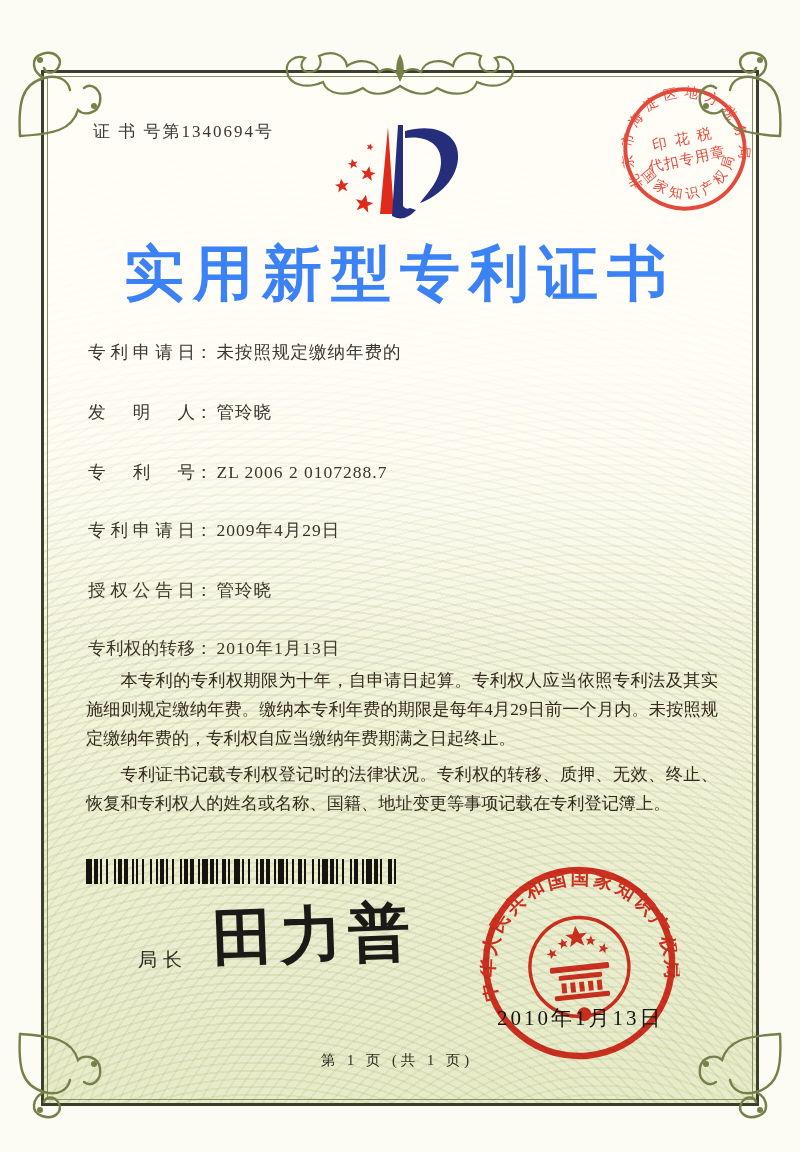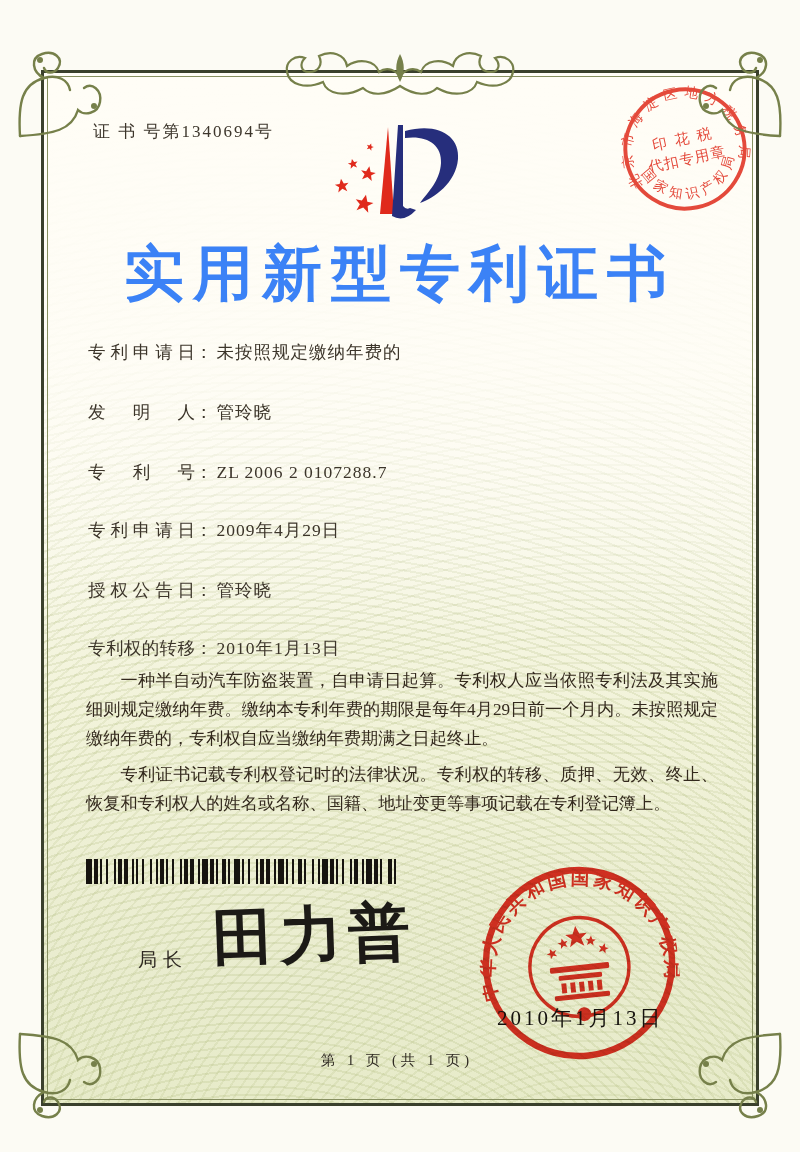--- a/index.html
+++ b/index.html
@@ -154,21 +154,21 @@
   <span class="flabel">专利申请日</span><span class="fcolon">：</span><span class="fvalue">2009年4月29日</span>
 </div>
 <div class="field" style="top:578px">
   <span class="flabel">授权公告日</span><span class="fcolon">：</span><span class="fvalue">管玲晓</span>
 </div>
 <div class="field" style="top:636px">
   <span class="flabel">专利权的转移</span><span class="fcolon">：</span><span class="fvalue">2010年1月13日</span>
 </div>
 
 <div class="body-text">
-  <p>一种半自动汽车防盗装置，自申请日起算。专利权人应当依照专利法及其实施细则规定缴纳年费。缴纳本专利年费的期限是每年4月29日前一个月内。未按照规定缴纳年费的，专利权自应当缴纳年费期满之日起终止。</p>
+  <p>本专利的专利权期限为十年，自申请日起算。专利权人应当依照专利法及其实施细则规定缴纳年费。缴纳本专利年费的期限是每年4月29日前一个月内。未按照规定缴纳年费的，专利权自应当缴纳年费期满之日起终止。</p>
   <p>专利证书记载专利权登记时的法律状况。专利权的转移、质押、无效、终止、恢复和专利权人的姓名或名称、国籍、地址变更等事项记载在专利登记簿上。</p>
 </div>
 
 <div class="barcode"><i style="width: 6px; background: rgb(22, 19, 15);"></i><i style="width: 2px; background: transparent;"></i><i style="width: 4px; background: rgb(22, 19, 15);"></i><i style="width: 2px; background: transparent;"></i><i style="width: 2px; background: rgb(22, 19, 15);"></i><i style="width: 4px; background: transparent;"></i><i style="width: 2px; background: rgb(22, 19, 15);"></i><i style="width: 6px; background: transparent;"></i><i style="width: 2px; background: rgb(22, 19, 15);"></i><i style="width: 2px; background: transparent;"></i><i style="width: 4px; background: rgb(22, 19, 15);"></i><i style="width: 2px; background: transparent;"></i><i style="width: 4px; background: rgb(22, 19, 15);"></i><i style="width: 4px; background: transparent;"></i><i style="width: 2px; background: rgb(22, 19, 15);"></i><i style="width: 2px; background: transparent;"></i><i style="width: 2px; background: rgb(22, 19, 15);"></i><i style="width: 4px; background: transparent;"></i><i style="width: 2px; background: rgb(22, 19, 15);"></i><i style="width: 6px; background: transparent;"></i><i style="width: 2px; background: rgb(22, 19, 15);"></i><i style="width: 4px; background: transparent;"></i><i style="width: 2px; background: rgb(22, 19, 15);"></i><i style="width: 2px; background: transparent;"></i><i style="width: 4px; background: rgb(22, 19, 15);"></i><i style="width: 2px; background: transparent;"></i><i style="width: 2px; background: rgb(22, 19, 15);"></i><i style="width: 4px; background: transparent;"></i><i style="width: 2px; background: rgb(22, 19, 15);"></i><i style="width: 6px; background: transparent;"></i><i style="width: 2px; background: rgb(22, 19, 15);"></i><i style="width: 2px; background: transparent;"></i><i style="width: 4px; background: rgb(22, 19, 15);"></i><i style="width: 2px; background: transparent;"></i><i style="width: 4px; background: rgb(22, 19, 15);"></i><i style="width: 4px; background: transparent;"></i><i style="width: 2px; background: rgb(22, 19, 15);"></i><i style="width: 2px; background: transparent;"></i><i style="width: 6px; background: rgb(22, 19, 15);"></i><i style="width: 2px; background: transparent;"></i><i style="width: 4px; background: rgb(22, 19, 15);"></i><i style="width: 2px; background: transparent;"></i><i style="width: 2px; background: rgb(22, 19, 15);"></i><i style="width: 4px; background: transparent;"></i><i style="width: 4px; background: rgb(22, 19, 15);"></i><i style="width: 2px; background: transparent;"></i><i style="width: 2px; background: rgb(22, 19, 15);"></i><i style="width: 4px; background: transparent;"></i><i style="width: 6px; background: rgb(22, 19, 15);"></i><i style="width: 2px; background: transparent;"></i><i style="width: 2px; background: rgb(22, 19, 15);"></i><i style="width: 4px; background: transparent;"></i><i style="width: 2px; background: rgb(22, 19, 15);"></i><i style="width: 6px; background: transparent;"></i><i style="width: 2px; background: rgb(22, 19, 15);"></i><i style="width: 2px; background: transparent;"></i><i style="width: 4px; background: rgb(22, 19, 15);"></i><i style="width: 2px; background: transparent;"></i><i style="width: 4px; background: rgb(22, 19, 15);"></i><i style="width: 4px; background: transparent;"></i><i style="width: 2px; background: rgb(22, 19, 15);"></i><i style="width: 2px; background: transparent;"></i><i style="width: 6px; background: rgb(22, 19, 15);"></i><i style="width: 2px; background: transparent;"></i><i style="width: 2px; background: rgb(22, 19, 15);"></i><i style="width: 4px; background: transparent;"></i><i style="width: 2px; background: rgb(22, 19, 15);"></i><i style="width: 4px; background: transparent;"></i><i style="width: 4px; background: rgb(22, 19, 15);"></i><i style="width: 2px; background: transparent;"></i><i style="width: 2px; background: rgb(22, 19, 15);"></i><i style="width: 6px; background: transparent;"></i><i style="width: 2px; background: rgb(22, 19, 15);"></i><i style="width: 4px; background: transparent;"></i><i style="width: 2px; background: rgb(22, 19, 15);"></i><i style="width: 2px; background: transparent;"></i><i style="width: 6px; background: rgb(22, 19, 15);"></i><i style="width: 2px; background: transparent;"></i><i style="width: 4px; background: rgb(22, 19, 15);"></i><i style="width: 2px; background: transparent;"></i><i style="width: 2px; background: rgb(22, 19, 15);"></i><i style="width: 4px; background: transparent;"></i><i style="width: 2px; background: rgb(22, 19, 15);"></i><i style="width: 6px; background: transparent;"></i><i style="width: 2px; background: rgb(22, 19, 15);"></i><i style="width: 2px; background: transparent;"></i><i style="width: 4px; background: rgb(22, 19, 15);"></i><i style="width: 4px; background: transparent;"></i><i style="width: 2px; background: rgb(22, 19, 15);"></i><i style="width: 2px; background: transparent;"></i><i style="width: 6px; background: rgb(22, 19, 15);"></i><i style="width: 2px; background: transparent;"></i><i style="width: 4px; background: rgb(22, 19, 15);"></i><i style="width: 2px; background: transparent;"></i><i style="width: 2px; background: rgb(22, 19, 15);"></i><i style="width: 6px; background: transparent;"></i><i style="width: 4px; background: rgb(22, 19, 15);"></i><i style="width: 2px; background: transparent;"></i><i style="width: 2px; background: rgb(22, 19, 15);"></i><i style="width: 4px; background: transparent;"></i></div>
 
 <div class="sig-label">局长</div>
 <div class="sig-name">田力普</div>
 
 <svg class="seal" viewBox="0 0 200 200">
   <defs>

